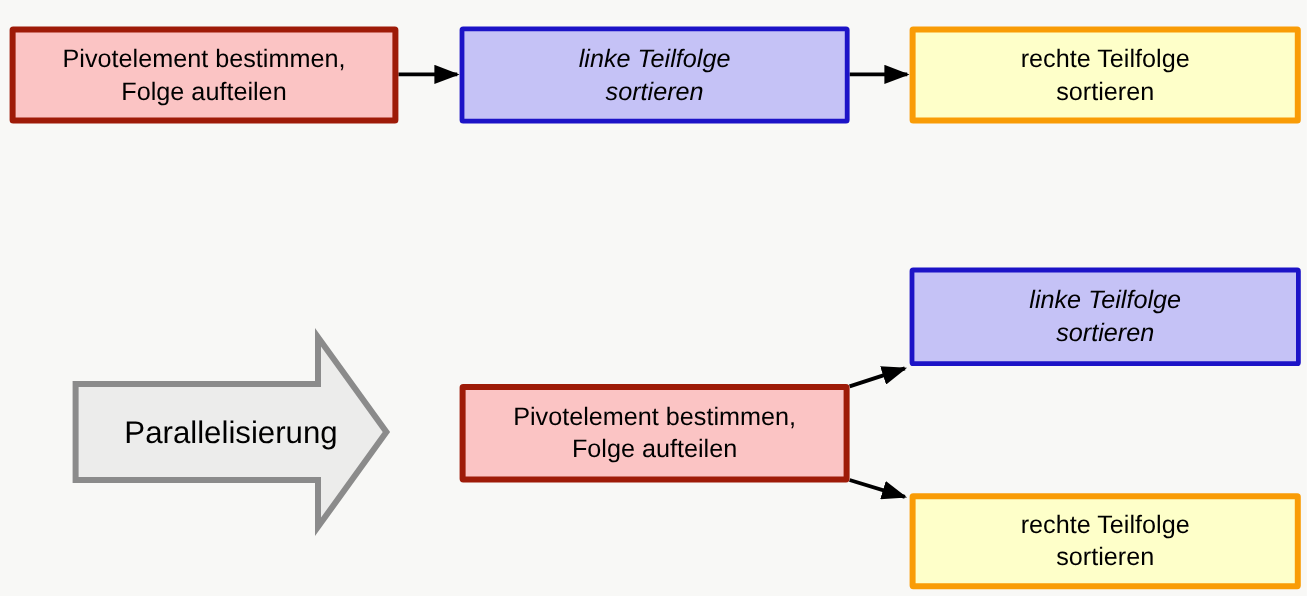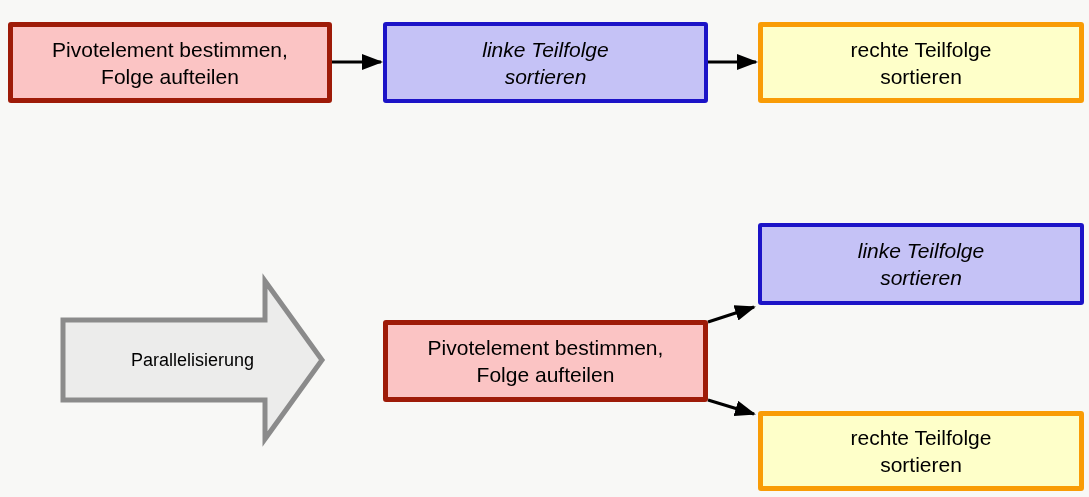--- a/index.html
+++ b/index.html
@@ -21,21 +21,21 @@
     border-radius:3px;
   }
   .box span { display:block; }
   .box.red    { background:var(--red_fill);    border:5px solid var(--red_border); }
   .box.blue   { background:var(--blue_fill);   border:4px solid var(--blue_border);font-style:italic; }
   .box.yellow { background:var(--yellow_fill); border:5px solid var(--orange_border);text-align:right; }
 
   .big-arrow-label {
     position:absolute; left:63px; top:320px; width:259px; height:80px;
     display:flex; align-items:center; justify-content:center;
-    font-size:18px; color: var(--text, #000);
+    font-size:26px; color: var(--text, #000);
   }
 </style>
 </head>
 <body>
 
 <div class="canvas">
 
   <svg class="arrow-layer" width="1089" height="497" viewBox="0 0 1089 497">
     <defs>
       <marker id="ah" markerUnits="userSpaceOnUse" markerWidth="22" markerHeight="16" refX="19" refY="8" orient="auto">

